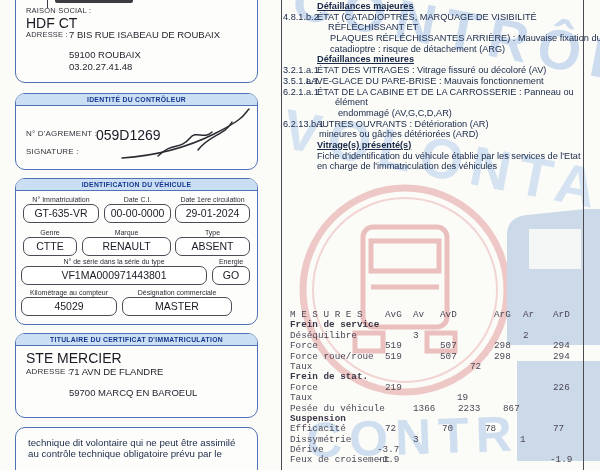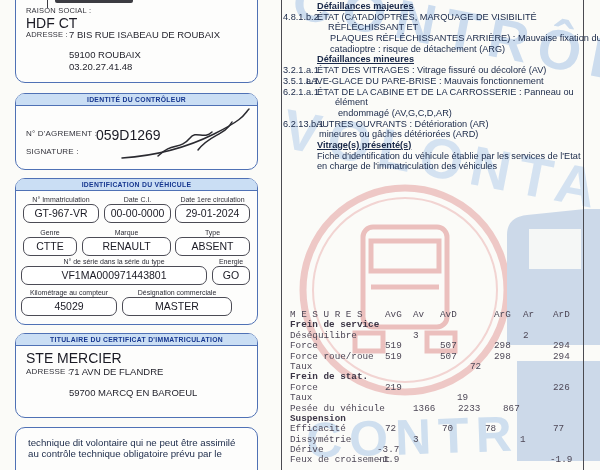--- a/index.html
+++ b/index.html
@@ -111,21 +111,21 @@
         <path d="M40 52 C54 38, 62 46, 72 34 C78 26, 86 36, 94 28"></path>
         <path d="M80 46 C92 30, 106 32, 114 18"></path>
       </g>
     </svg>
   </div>
 
   <div class="box" style="top:178px;height:147px;">
     <div class="band">IDENTIFICATION DU VÉHICULE</div>
 
     <div class="flbl" style="left:7px;top:17px;width:76px;">N° Immatriculation</div>
-    <div class="fld" style="left:7px;top:25px;width:76px;">GT-967-VR</div>
+    <div class="fld" style="left:7px;top:25px;width:76px;">GT-635-VR</div>
     <div class="flbl" style="left:88px;top:17px;width:67px;">Date C.I.</div>
     <div class="fld" style="left:88px;top:25px;width:67px;">00-00-0000</div>
     <div class="flbl" style="left:159px;top:17px;width:75px;">Date 1ere circulation</div>
     <div class="fld" style="left:159px;top:25px;width:75px;">29-01-2024</div>
 
     <div class="flbl" style="left:7px;top:50px;width:54px;">Genre</div>
     <div class="fld" style="left:7px;top:58px;width:54px;">CTTE</div>
     <div class="flbl" style="left:66px;top:50px;width:89px;">Marque</div>
     <div class="fld" style="left:66px;top:58px;width:89px;">RENAULT</div>
     <div class="flbl" style="left:159px;top:50px;width:75px;">Type</div>

